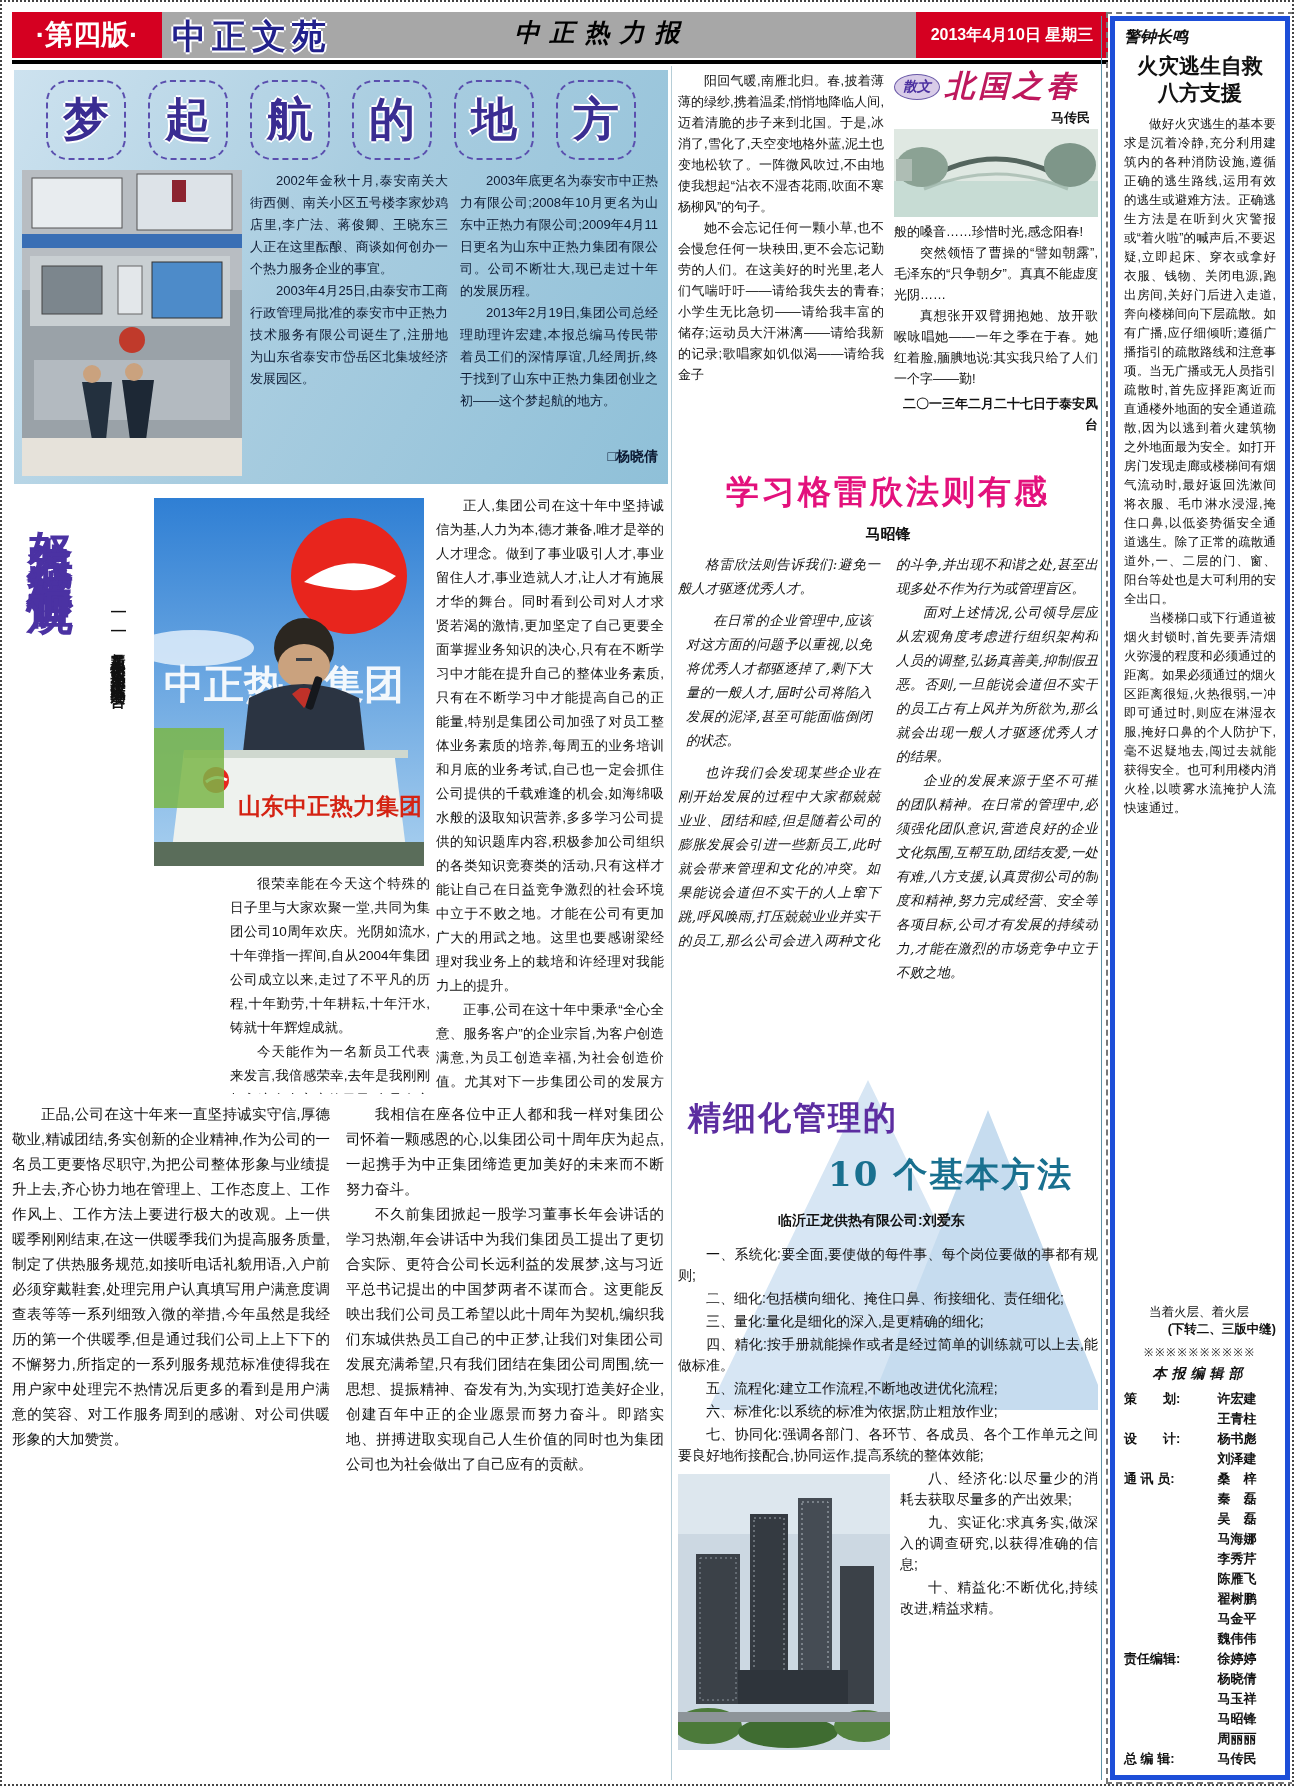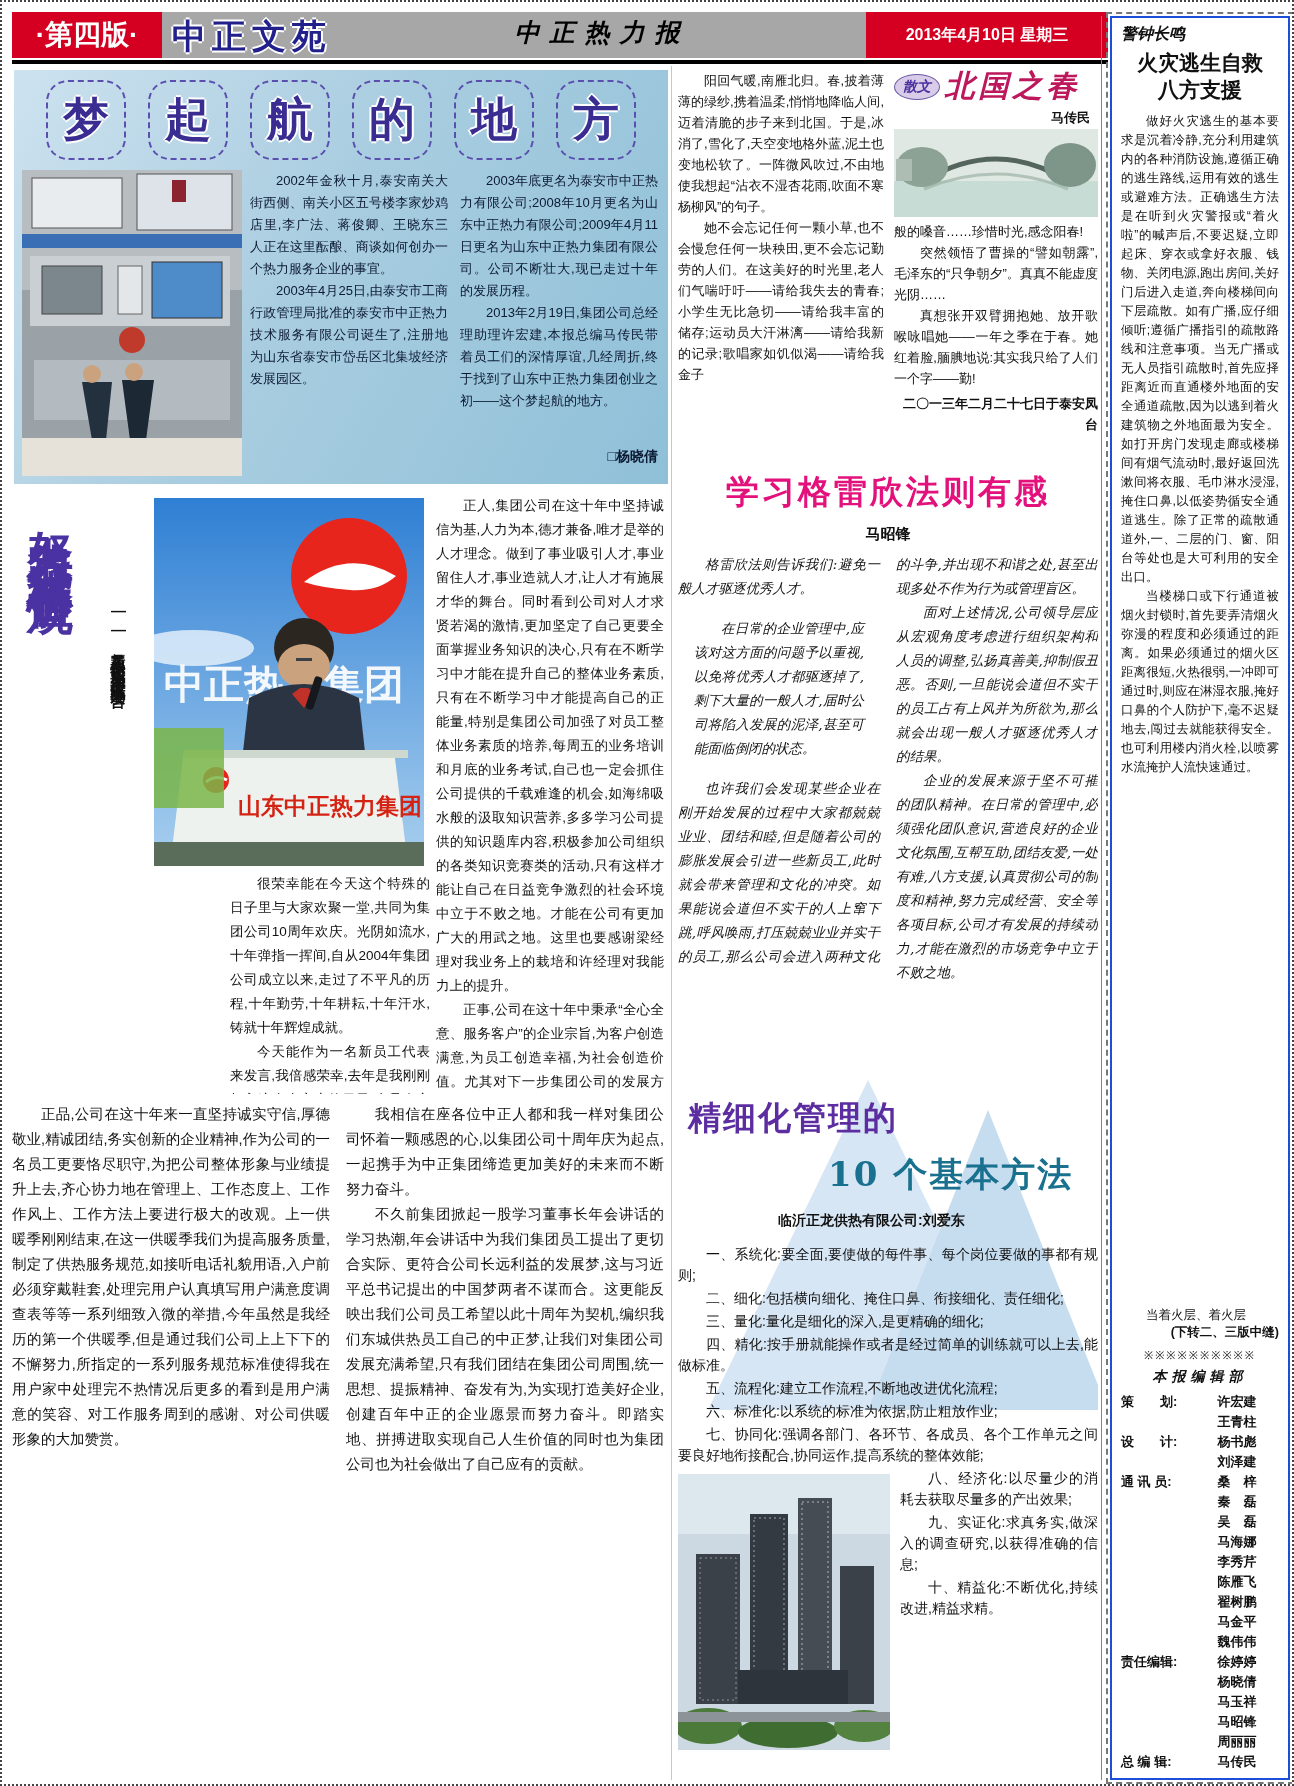--- a/index.html
+++ b/index.html
@@ -9,21 +9,21 @@
   .abs{position:absolute;}
   
   .hdr{left:10px;top:10px;width:1096px;height:46px;background:#a7a7a7;}
   .edition{left:0;top:0;width:150px;height:46px;background:#d50021;color:#fff;
            font-size:28px;font-weight:bold;line-height:46px;text-align:center;}
   .section-name{left:160px;top:2px;font-size:34px;font-weight:bold;color:#22218c;
         letter-spacing:6px;font-family:"DejaVu Sans",sans-serif;
         text-shadow:-2px 0 #fff,2px 0 #fff,0 -2px #fff,0 2px #fff;}
   .masthead{left:380px;top:4px;width:420px;text-align:center;font-size:25px;font-weight:bold;
         font-style:italic;color:#000;font-family:"DejaVu Serif",serif;letter-spacing:10px;}
-  .datebox{right:0;top:0;width:242px;height:46px;background:#d50021;color:#fff;
+  .datebox{right:0;top:0;width:192px;height:46px;background:#d50021;color:#fff;
            font-size:16px;font-weight:bold;line-height:46px;text-align:center;}
   .blackrule{left:10px;top:58px;width:1096px;height:4px;background:#000;}
   .vrule{width:1px;background:#5d93a6;}
   
   .dream{left:12px;top:68px;width:654px;height:414px;
          background:linear-gradient(120deg,#cde2ef 0%,#a9cde0 45%,#8fc0d8 100%);}
   .medals{position:absolute;left:0;top:10px;width:100%;display:flex;justify-content:center;gap:22px;}
   .medal{width:76px;height:76px;display:flex;align-items:center;justify-content:center;
          border:2px dashed #5a4fae;border-radius:22px;}
   .medal span{font-size:46px;font-weight:bold;color:#3a2d92;font-family:"DejaVu Serif",serif;
@@ -71,21 +71,21 @@
   .fine-t1{left:10px;top:16px;font-size:33px;font-weight:bold;color:#5c2da0;
         font-family:"DejaVu Serif",serif;letter-spacing:2px;}
   .fine-t2{left:150px;top:72px;font-size:34px;font-weight:bold;color:#19708f;
         font-family:"DejaVu Serif",serif;letter-spacing:2px;}
   .fine-byline{left:100px;top:132px;font-size:14px;font-weight:bold;}
   .fine-list{left:0;top:164px;width:420px;height:534px;font-size:14px;line-height:21px;
         text-align:justify;overflow:hidden;}
   .fine-list p{margin:0 0 2px 0;text-indent:2em;}
   .towers{float:left;width:212px;height:276px;margin:6px 10px 0 0;}
   
-  .sidebar{left:1108px;top:14px;width:180px;height:1764px;border:2px solid #1d4ed8;
+  .sidebar{left:1108px;top:14px;width:180px;height:1764px;border:5px solid #1d4ed8;
         outline:2px dashed #777;outline-offset:2px;box-sizing:border-box;
         padding:6px 9px;display:flex;flex-direction:column;}
   .fire-kicker{font-family:"DejaVu Serif",serif;font-style:italic;font-weight:bold;font-size:16px;}
   .fire-title{text-align:center;font-size:21px;font-weight:bold;line-height:1.3;margin:4px 0 8px 0;}
   .fire-body{flex:1 1 auto;overflow:hidden;font-size:12.5px;line-height:19px;text-align:justify;}
   .fire-body p{margin:0;text-indent:2em;}
   .fire-tail{font-size:12.5px;text-indent:2em;}
   .fire-jump{font-size:12.5px;font-weight:bold;text-align:right;}
   .ed-divider{text-align:center;font-size:11px;letter-spacing:2px;margin:6px 0;}
   .ed-title{text-align:center;font-size:14px;font-weight:bold;letter-spacing:5px;
@@ -187,21 +187,21 @@
         <div class="essay-date">二〇一三年二月二十七日于泰安凤台</div>
       </div>
     </div>
   </div>
 
   <div class="abs gresham">
     <div class="gresham-title">学习格雷欣法则有感</div>
     <div class="gresham-author">马昭锋</div>
     <div class="gresham-body">
       <p style="margin:0;text-indent:2em;">格雷欣法则告诉我们:避免一般人才驱逐优秀人才。</p>
-      <p style="margin:16px;text-indent:2em;">在日常的企业管理中,应该对这方面的问题予以重视,以免将优秀人才都驱逐掉了,剩下大量的一般人才,届时公司将陷入发展的泥泽,甚至可能面临倒闭的状态。</p>
+      <p style="margin:8px;text-indent:2em;">在日常的企业管理中,应该对这方面的问题予以重视,以免将优秀人才都驱逐掉了,剩下大量的一般人才,届时公司将陷入发展的泥泽,甚至可能面临倒闭的状态。</p>
       <p style="margin:0;text-indent:2em;">也许我们会发现某些企业在刚开始发展的过程中大家都兢兢业业、团结和睦,但是随着公司的膨胀发展会引进一些新员工,此时就会带来管理和文化的冲突。如果能说会道但不实干的人上窜下跳,呼风唤雨,打压兢兢业业并实干的员工,那么公司会进入两种文化的斗争,并出现不和谐之处,甚至出现多处不作为行为或管理盲区。</p>
       <p style="margin:0;text-indent:2em;">面对上述情况,公司领导层应从宏观角度考虑进行组织架构和人员的调整,弘扬真善美,抑制假丑恶。否则,一旦能说会道但不实干的员工占有上风并为所欲为,那么就会出现一般人才驱逐优秀人才的结果。</p>
       <p style="margin:0;text-indent:2em;">企业的发展来源于坚不可摧的团队精神。在日常的管理中,必须强化团队意识,营造良好的企业文化氛围,互帮互助,团结友爱,一处有难,八方支援,认真贯彻公司的制度和精神,努力完成经营、安全等各项目标,公司才有发展的持续动力,才能在激烈的市场竞争中立于不败之地。</p>
     </div>
   </div>
 
   <div class="abs speech">
     <div class="abs sp-headline">努力践行企业核心价值观</div>
     <div class="abs sp-byline">——新员工王振在公司成立十周年庆典仪式上的发言</div>
 

